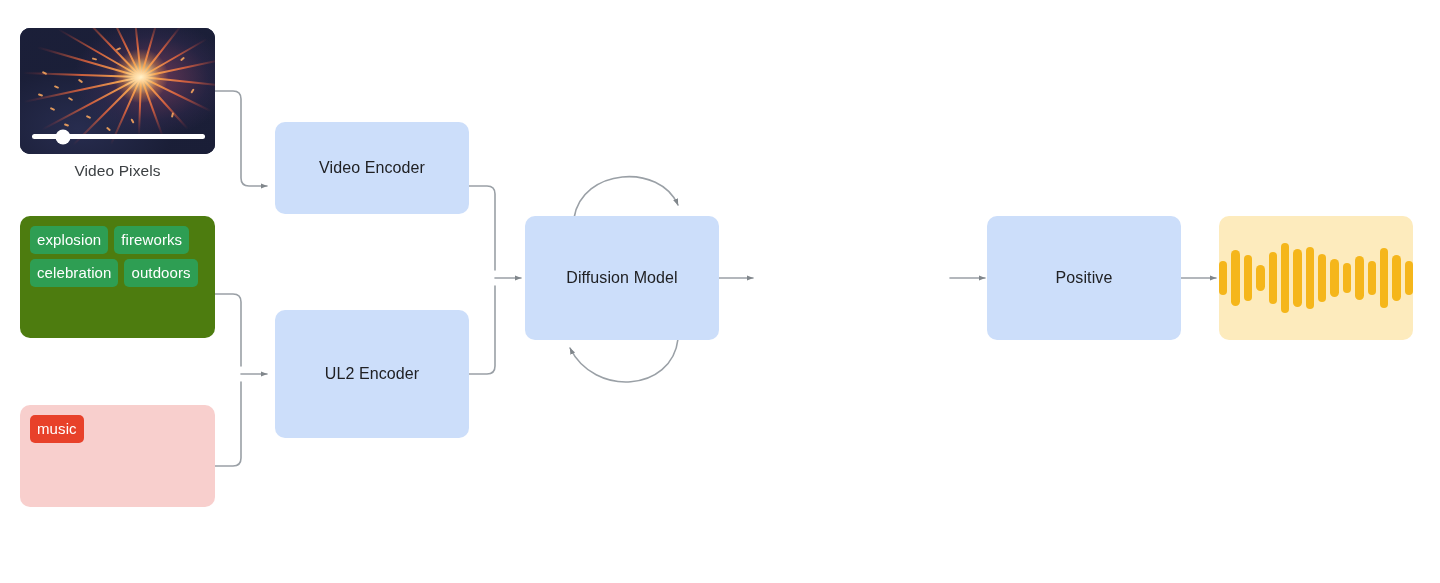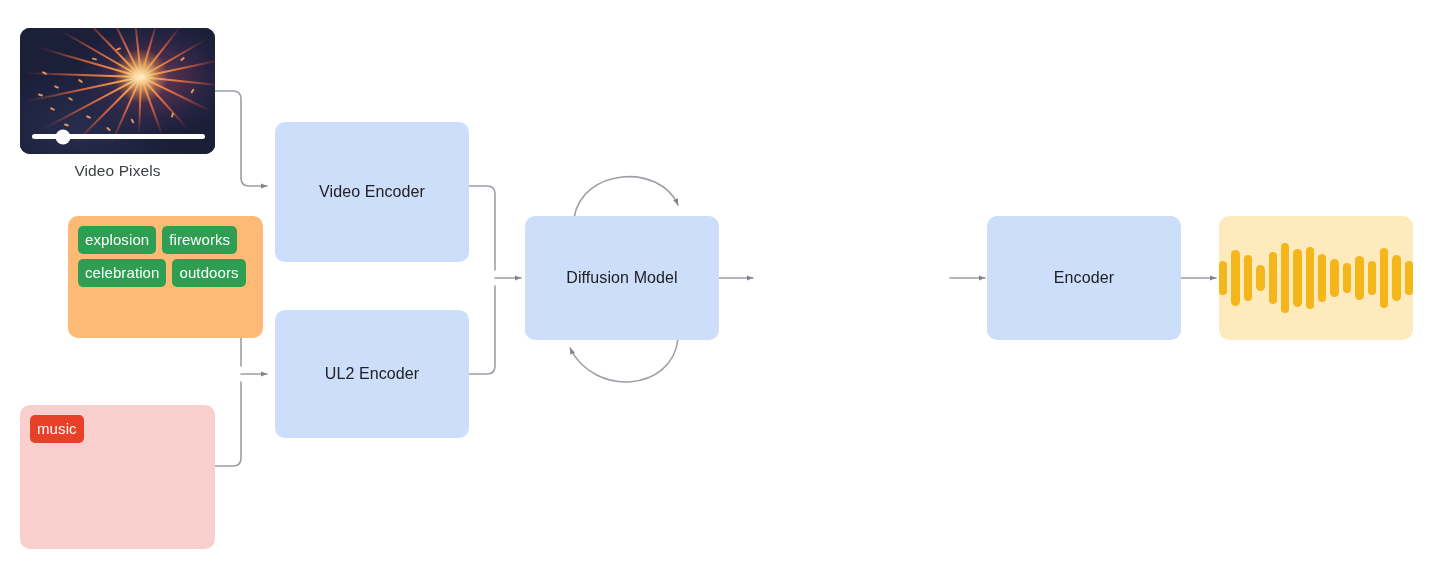--- a/index.html
+++ b/index.html
@@ -114,21 +114,21 @@
     border-radius: 50%;
     background: #ffffff;
     transform: translate(-50%, -50%);
   }
   
   .prompt-card {
     border-radius: 10px;
     padding: 10px 10px 0 10px;
     box-sizing: border-box;
   }
-  .prompt-pos { background: #fdba74; margin-left: 48px; }
+  .prompt-pos { background: #4d7c0f; }
   .prompt-neg { background: #f8cfcd; }
   .tag-row {
     display: flex;
     flex-wrap: wrap;
     gap: 5px 6px;
     align-content: flex-start;
   }
   .tag {
     color: #ffffff;
     font-size: 15px;
@@ -264,41 +264,41 @@
 
   <div class="node prompt-card prompt-pos" style="left:20px; top:216px; width:195px; height:122px;">
     <div class="tag-row">
       <span class="tag tag-green">explosion</span>
       <span class="tag tag-green">fireworks</span>
       <span class="tag tag-green">celebration</span>
       <span class="tag tag-green">outdoors</span>
     </div>
   </div>
 
-  <div class="node prompt-card prompt-neg" style="left:20px; top:405px; width:195px; height:144px;">
+  <div class="node prompt-card prompt-neg" style="left:20px; top:405px; width:195px; height:102px;">
     <div class="tag-row">
       <span class="tag tag-red">music</span>
     </div>
   </div>
 
-  <div class="node box-blue" style="left:275px; top:122px; width:194px; height:140px;">
+  <div class="node box-blue" style="left:275px; top:122px; width:194px; height:92px;">
     <span>Video Encoder</span>
   </div>
 
   <div class="node box-blue" style="left:275px; top:310px; width:194px; height:128px;">
     <span>UL2 Encoder</span>
   </div>
 
   <div class="node box-blue" style="left:525px; top:216px; width:194px; height:124px;">
     <span>Diffusion Model</span>
   </div>
 
 
   <div class="node box-blue" style="left:987px; top:216px; width:194px; height:124px;">
-    <span>Encoder</span>
+    <span>Positive</span>
   </div>
 
   <div class="node wave-card" style="left:1219px; top:216px; width:194px; height:124px;">
     <i class="wave-bar" style="height: 34px;"></i>
     <i class="wave-bar" style="height: 56px;"></i>
     <i class="wave-bar" style="height: 46px;"></i>
     <i class="wave-bar" style="height: 26px;"></i>
     <i class="wave-bar" style="height: 52px;"></i>
     <i class="wave-bar" style="height: 70px;"></i>
     <i class="wave-bar" style="height: 58px;"></i>

